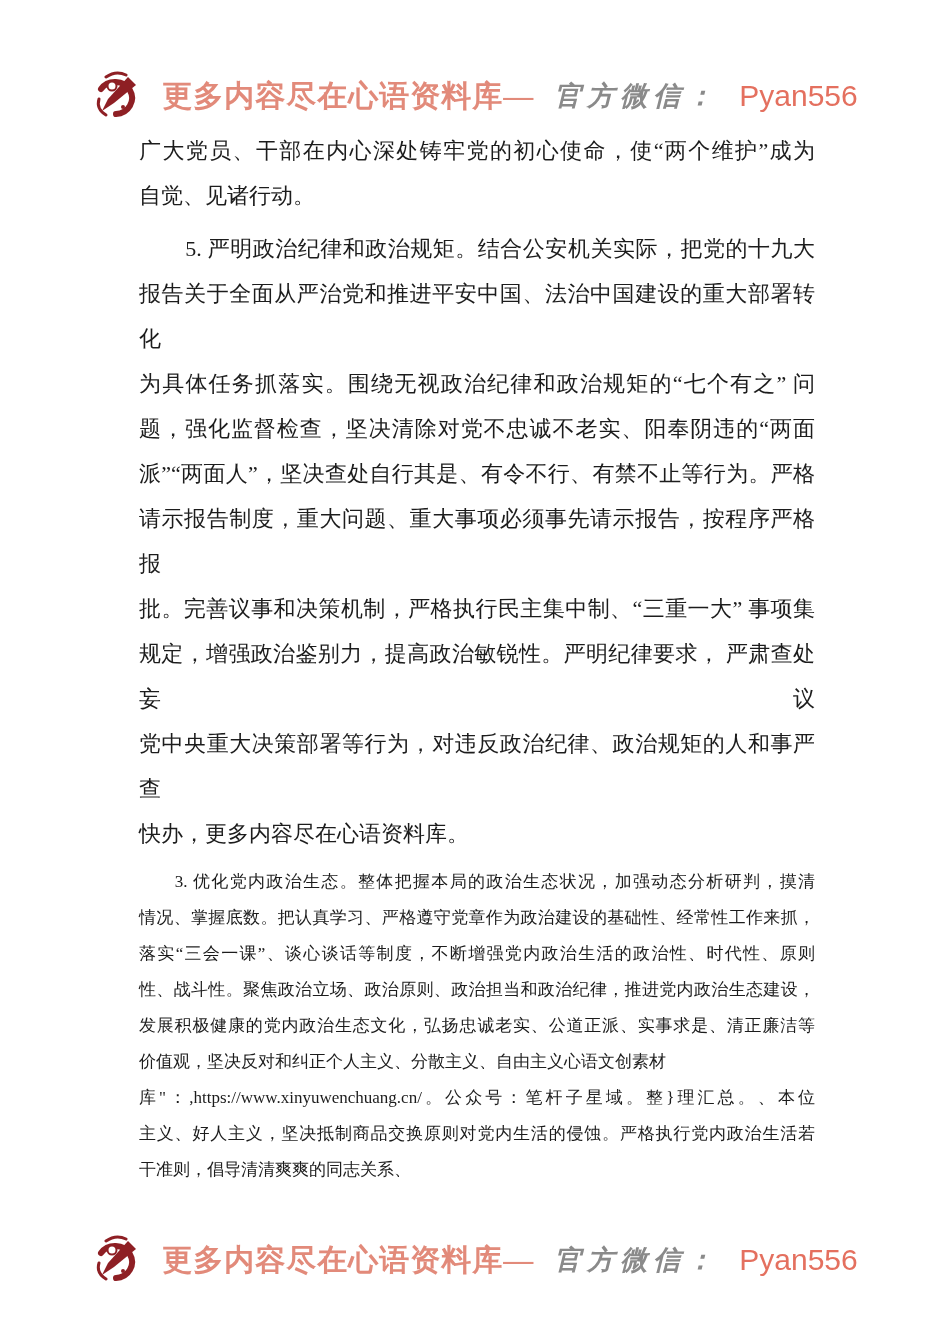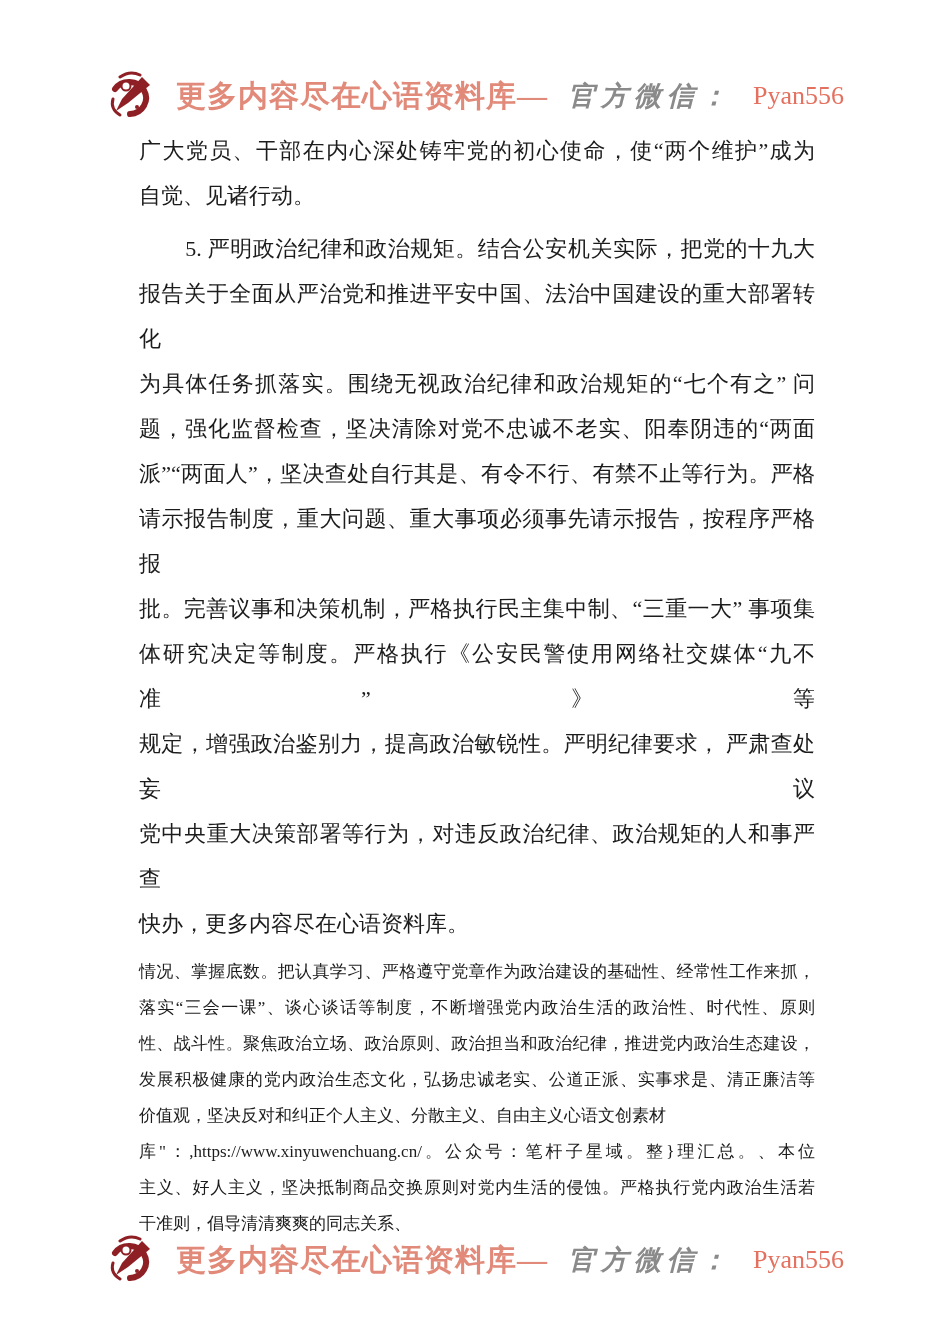--- a/index.html
+++ b/index.html
@@ -31,22 +31,22 @@
   }
   .wm-label {
     color: var(--wm-label, #8a8a8a);
     font-size: 27px;
     font-style: italic;
     font-weight: 600;
     letter-spacing: 6px;
   }
   .wm-account {
     color: var(--wm-account, #e4705f);
-    font-size: 26px;
-    font-family: Liberation Serif, serif;
+    font-size: 30px;
+    font-family: Liberation Sans, sans-serif;
   }
 
   
   .content {
     position: absolute;
     left: 131px; top: 120px;
     width: 692px;
     color: var(--doc-color, #1c1c1c);
   }
   .para { margin: 8px; }
@@ -85,26 +85,26 @@
         <div class="line">自觉、见诸行动。</div>
       </div>
       <div class="para para-large">
         <div class="line just indent">5. 严明政治纪律和政治规矩。结合公安机关实际，把党的十九大</div>
         <div class="line just">报告关于全面从严治党和推进平安中国、法治中国建设的重大部署转化</div>
         <div class="line just">为具体任务抓落实。围绕无视政治纪律和政治规矩的“七个有之” 问</div>
         <div class="line just">题，强化监督检查，坚决清除对党不忠诚不老实、阳奉阴违的“两面</div>
         <div class="line just">派”“两面人”，坚决查处自行其是、有令不行、有禁不止等行为。严格</div>
         <div class="line just">请示报告制度，重大问题、重大事项必须事先请示报告，按程序严格报</div>
         <div class="line just">批。完善议事和决策机制，严格执行民主集中制、“三重一大” 事项集</div>
-        <div class="line just">体研究决定等制度。严格执行《公安民警使用网络社交媒体“九不准”》等</div>
         <div class="line just">规定，增强政治鉴别力，提高政治敏锐性。严明纪律要求， 严肃查处妄议</div>
         <div class="line just">党中央重大决策部署等行为，对违反政治纪律、政治规矩的人和事严查</div>
         <div class="line">快办，更多内容尽在心语资料库。</div>
       </div>
       <div class="para para-small">
+        <div class="line just indent">3. 优化党内政治生态。整体把握本局的政治生态状况，加强动态分析研判，摸清</div>
         <div class="line just">情况、掌握底数。把认真学习、严格遵守党章作为政治建设的基础性、经常性工作来抓，</div>
         <div class="line just">落实“三会一课”、谈心谈话等制度，不断增强党内政治生活的政治性、时代性、原则</div>
         <div class="line just">性、战斗性。聚焦政治立场、政治原则、政治担当和政治纪律，推进党内政治生态建设，</div>
         <div class="line just">发展积极健康的党内政治生态文化，弘扬忠诚老实、公道正派、实事求是、清正廉洁等</div>
         <div class="line">价值观，坚决反对和纠正个人主义、分散主义、自由主义心语文创素材</div>
         <div class="line just">库"：,https://www.xinyuwenchuang.cn/。公众号：笔杆子星域。整}理汇总。、本位</div>
         <div class="line just">主义、好人主义，坚决抵制商品交换原则对党内生活的侵蚀。严格执行党内政治生活若</div>
         <div class="line">干准则，倡导清清爽爽的同志关系、</div>
       </div>
     </div>

